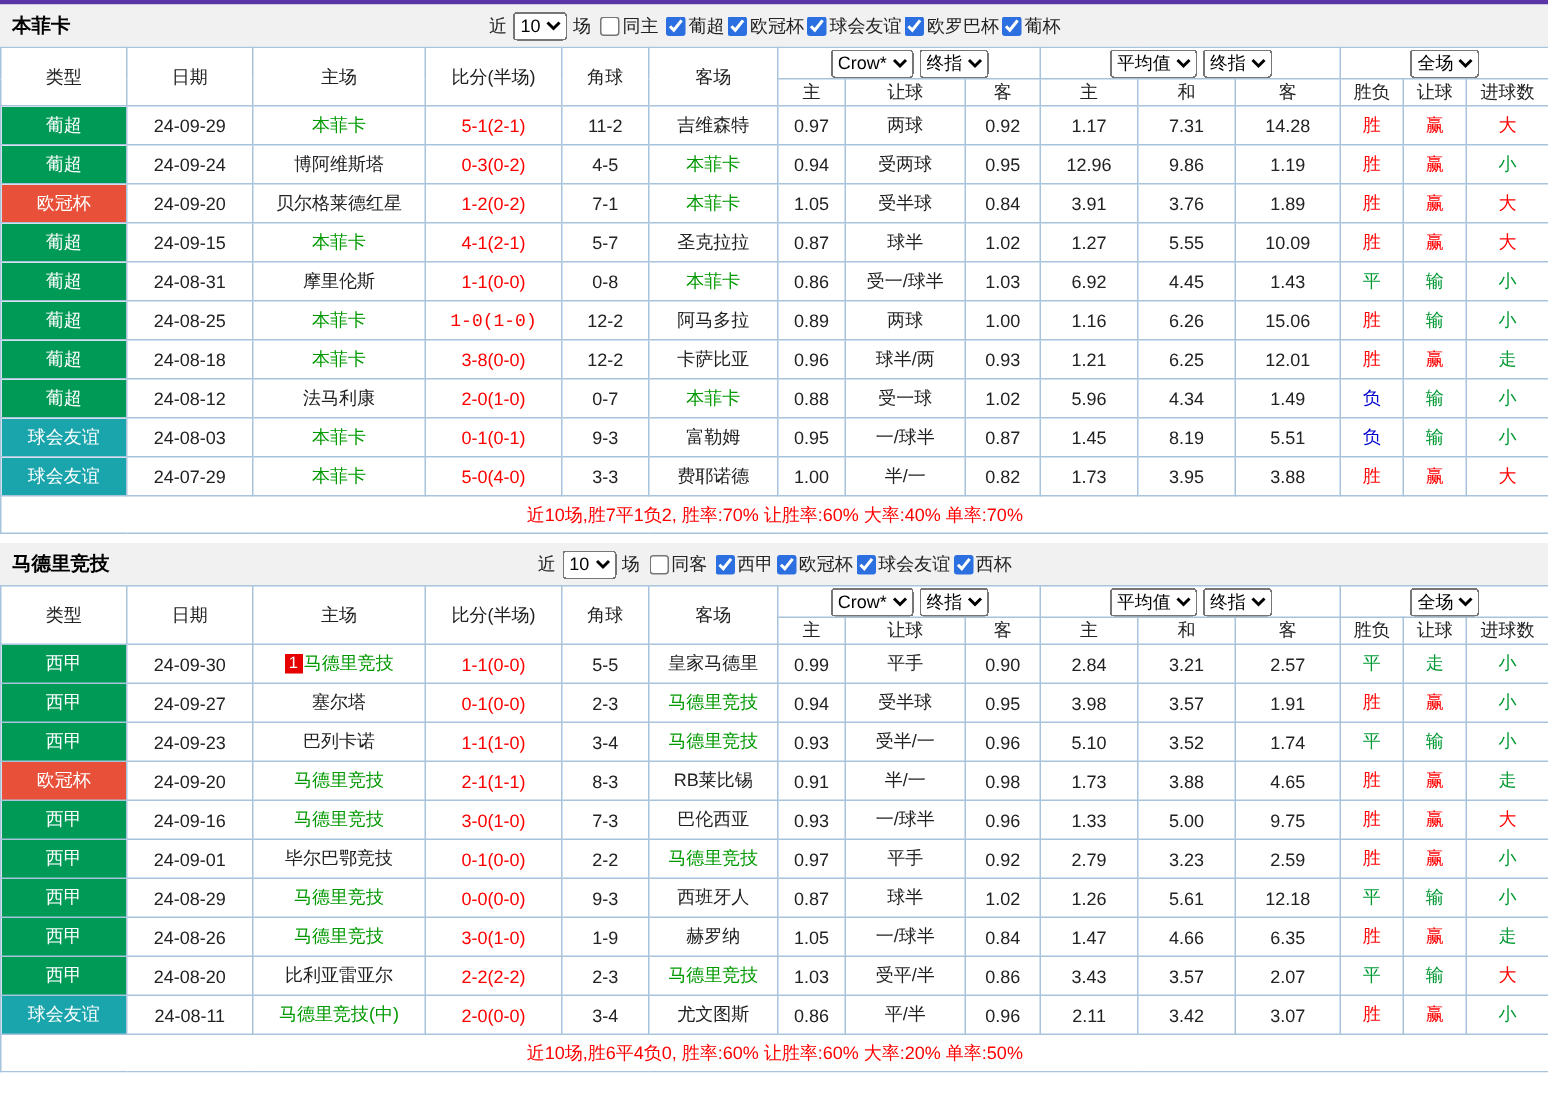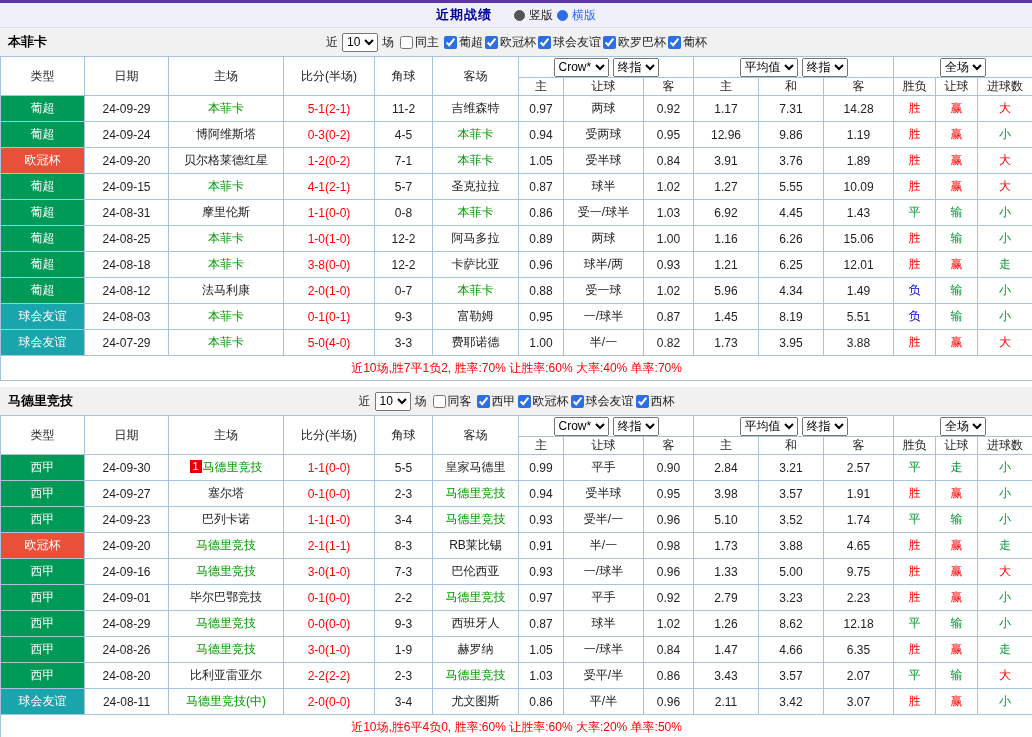--- a/index.html
+++ b/index.html
@@ -32,29 +32,20 @@
   .selcell select{max-width:74px;margin:0 2px}
   td.league{color:#fff}
   .badge{display:inline-block;min-width:12px;height:13px;line-height:13px;background:#e60000;color:#fff;font-size:11px;margin-right:1px;padding:0 1px;vertical-align:1px}
   tfoot .summary-cell{height:25px;border:1px solid #a8c4dc}
   section + section{margin-top:6px}
 </style>
 </head>
 <body>
 
 <div class="page">
-  <div class="topbar">
-    <span class="title">近期战绩</span>
-    <span class="radio-group">
-      <span class="radio v"></span>
-      <span class="rlabel v">竖版</span>
-      <span class="radio h"></span>
-      <span class="rlabel h">横版</span>
-    </span>
-  </div>
   <div id="sections">
   <section class="team-section">
     <div class="teamstrip">
       <span class="teamname">本菲卡</span>
       <div class="filters">
         <span class="flabel">近</span>
         <select class="countsel"><option>10</option></select>
         <span class="flabel">场</span>
         <label class="cb">
               <input type="checkbox" style="">
@@ -220,21 +211,21 @@
     <td>1.43</td>
     <td class="res" style="color: rgb(0, 153, 51);">平</td>
     <td class="res" style="color: rgb(0, 153, 51);">输</td>
     <td class="res" style="color: rgb(0, 153, 51);">小</td>
   </tr>
 
   <tr>
     <td class="league" style="background: rgb(0, 154, 87);">葡超</td>
     <td>24-08-25</td>
     <td class="home"><span class="home-name" style="color: rgb(0, 153, 0);">本菲卡</span></td>
-    <td class="score" style="color: rgb(255, 0, 0);">1-0(1-0)</td>
+    <td class="score" style="color: rgb(255, 0, 0); font-family: Liberation Mono, monospace;">1-0(1-0)</td>
     <td>12-2</td>
     <td class="away"><span class="away-name">阿马多拉</span></td>
     <td>0.89</td>
     <td>两球</td>
     <td>1.00</td>
     <td>1.16</td>
     <td>6.26</td>
     <td>15.06</td>
     <td class="res" style="color: rgb(255, 0, 0);">胜</td>
     <td class="res" style="color: rgb(0, 153, 51);">输</td>
@@ -496,38 +487,38 @@
     <td>24-09-01</td>
     <td class="home"><span class="home-name">毕尔巴鄂竞技</span></td>
     <td class="score" style="color: rgb(255, 0, 0);">0-1(0-0)</td>
     <td>2-2</td>
     <td class="away"><span class="away-name" style="color: rgb(0, 153, 0);">马德里竞技</span></td>
     <td>0.97</td>
     <td>平手</td>
     <td>0.92</td>
     <td>2.79</td>
     <td>3.23</td>
-    <td>2.23</td>
+    <td>2.59</td>
     <td class="res" style="color: rgb(255, 0, 0);">胜</td>
     <td class="res" style="color: rgb(255, 0, 0);">赢</td>
     <td class="res" style="color: rgb(0, 153, 51);">小</td>
   </tr>
 
   <tr>
     <td class="league" style="background: rgb(0, 154, 87);">西甲</td>
     <td>24-08-29</td>
     <td class="home"><span class="home-name" style="color: rgb(0, 153, 0);">马德里竞技</span></td>
     <td class="score" style="color: rgb(255, 0, 0);">0-0(0-0)</td>
     <td>9-3</td>
     <td class="away"><span class="away-name">西班牙人</span></td>
     <td>0.87</td>
     <td>球半</td>
     <td>1.02</td>
     <td>1.26</td>
-    <td>8.62</td>
+    <td>5.61</td>
     <td>12.18</td>
     <td class="res" style="color: rgb(0, 153, 51);">平</td>
     <td class="res" style="color: rgb(0, 153, 51);">输</td>
     <td class="res" style="color: rgb(0, 153, 51);">小</td>
   </tr>
 
   <tr>
     <td class="league" style="background: rgb(0, 154, 87);">西甲</td>
     <td>24-08-26</td>
     <td class="home"><span class="home-name" style="color: rgb(0, 153, 0);">马德里竞技</span></td>

